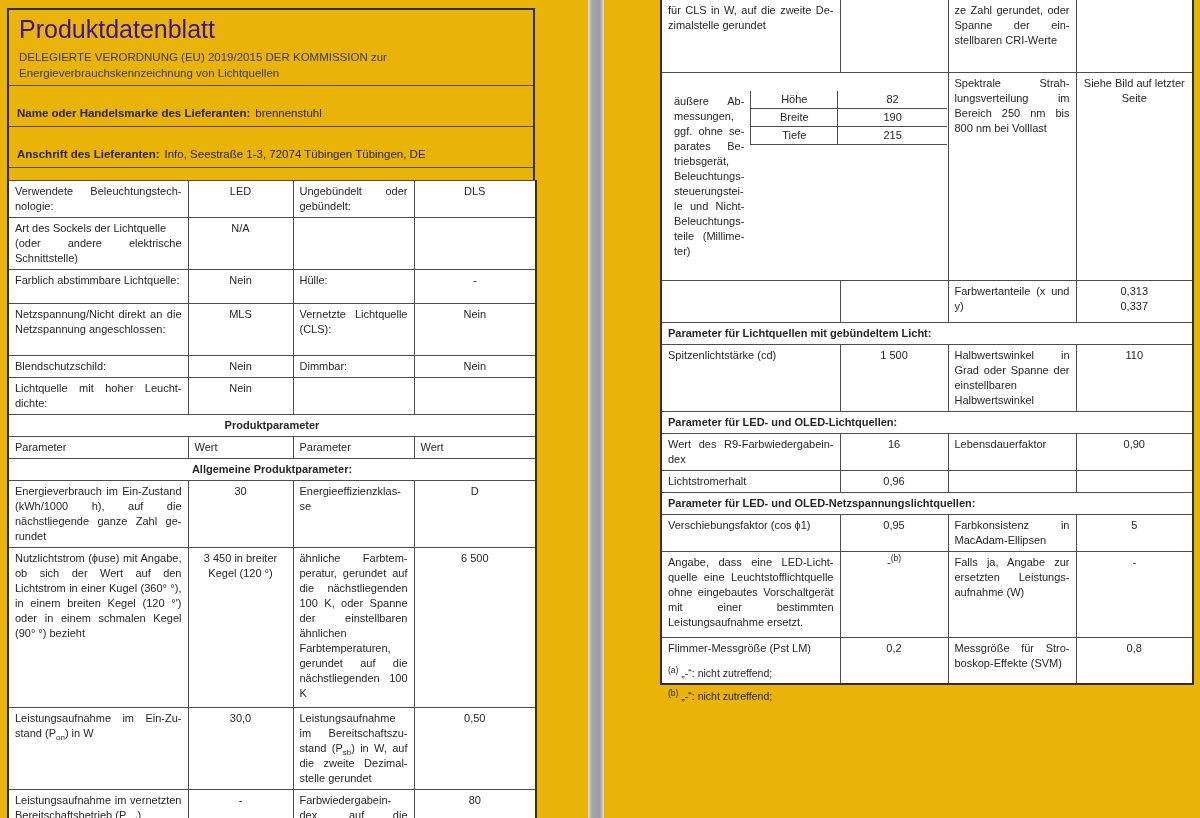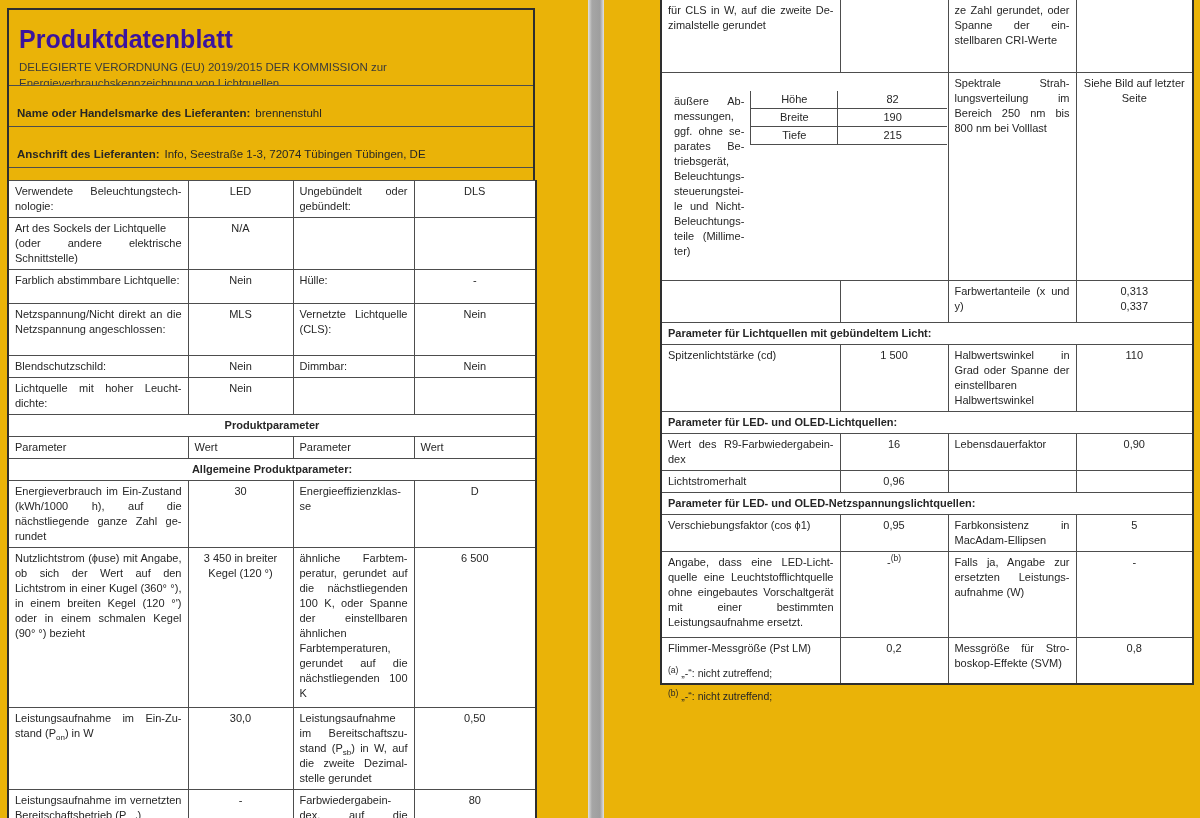--- a/index.html
+++ b/index.html
@@ -15,21 +15,21 @@
     position:absolute;left:588px;top:0;width:16px;height:818px;
     background:linear-gradient(90deg,#e2e2e2,#a6a6a6 25%,#9e9e9e 75%,#e2e2e2);
   }
 
   
   #p1-box{
     position:absolute;left:7px;top:8px;width:528px;height:172px;
     border:2px solid #2e2e2e;border-bottom:none;box-sizing:border-box;overflow:hidden;
   }
   .titleblock{padding:2px 10px 0;height:75px;box-sizing:border-box;overflow:hidden}
-  #doc-title{font-size:25px;line-height:30px;font-weight:bold;color:#3b149e;margin:12px 0 5px}
+  #doc-title{font-size:25px;line-height:30px;font-weight:normal;color:#3b149e;margin:2px 0 5px}
   #doc-subtitle{font-size:11.5px;line-height:16px;color:#3a3a3a;white-space:pre-line}
   .hrow{border-top:1px solid #4d4d4d;padding:20px 8px;box-sizing:border-box;overflow:hidden;font-size:11.5px}
   .hrow .lbl{font-weight:bold}
   .hrow .val{margin-left:5px}
   .h-name{height:26px}.h-addr{height:27px}.h-model{height:24px}
   .h-type{height:20px;padding-top:2px;font-weight:bold}
 
   
   table.grid{border-collapse:collapse;table-layout:fixed;position:absolute;background:#fff}
   table.grid td{

